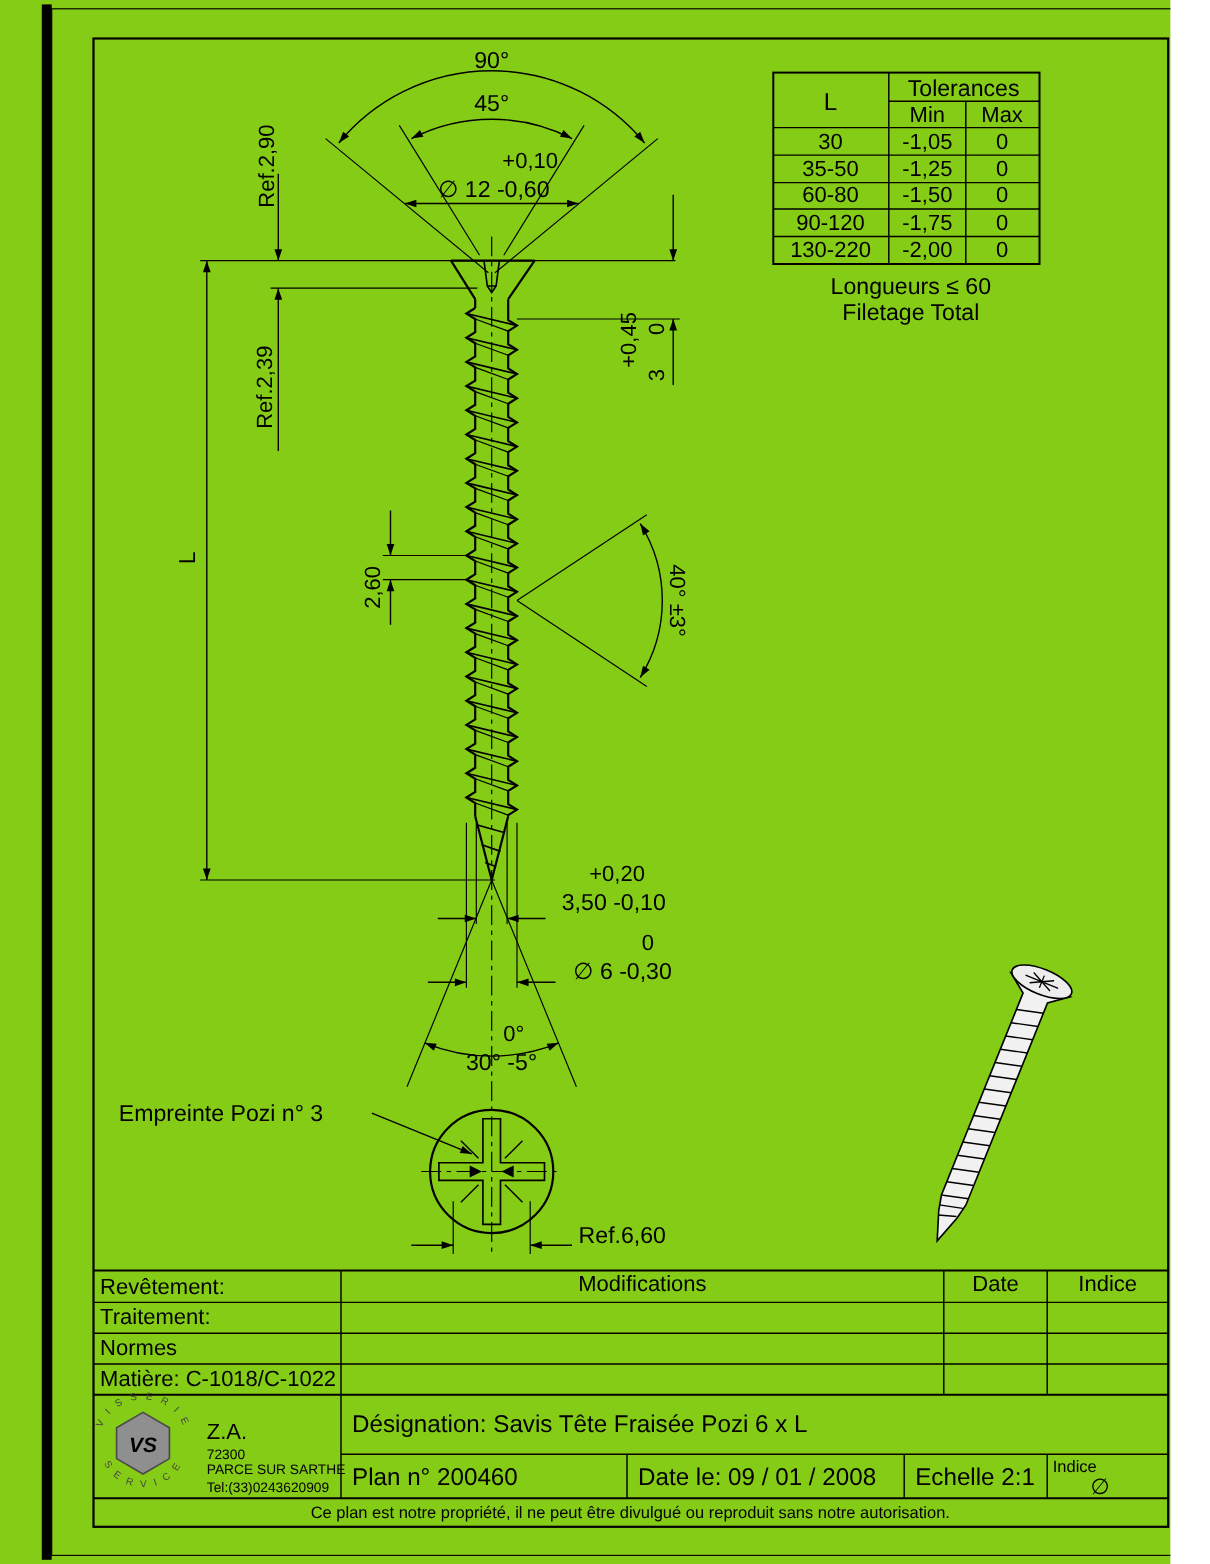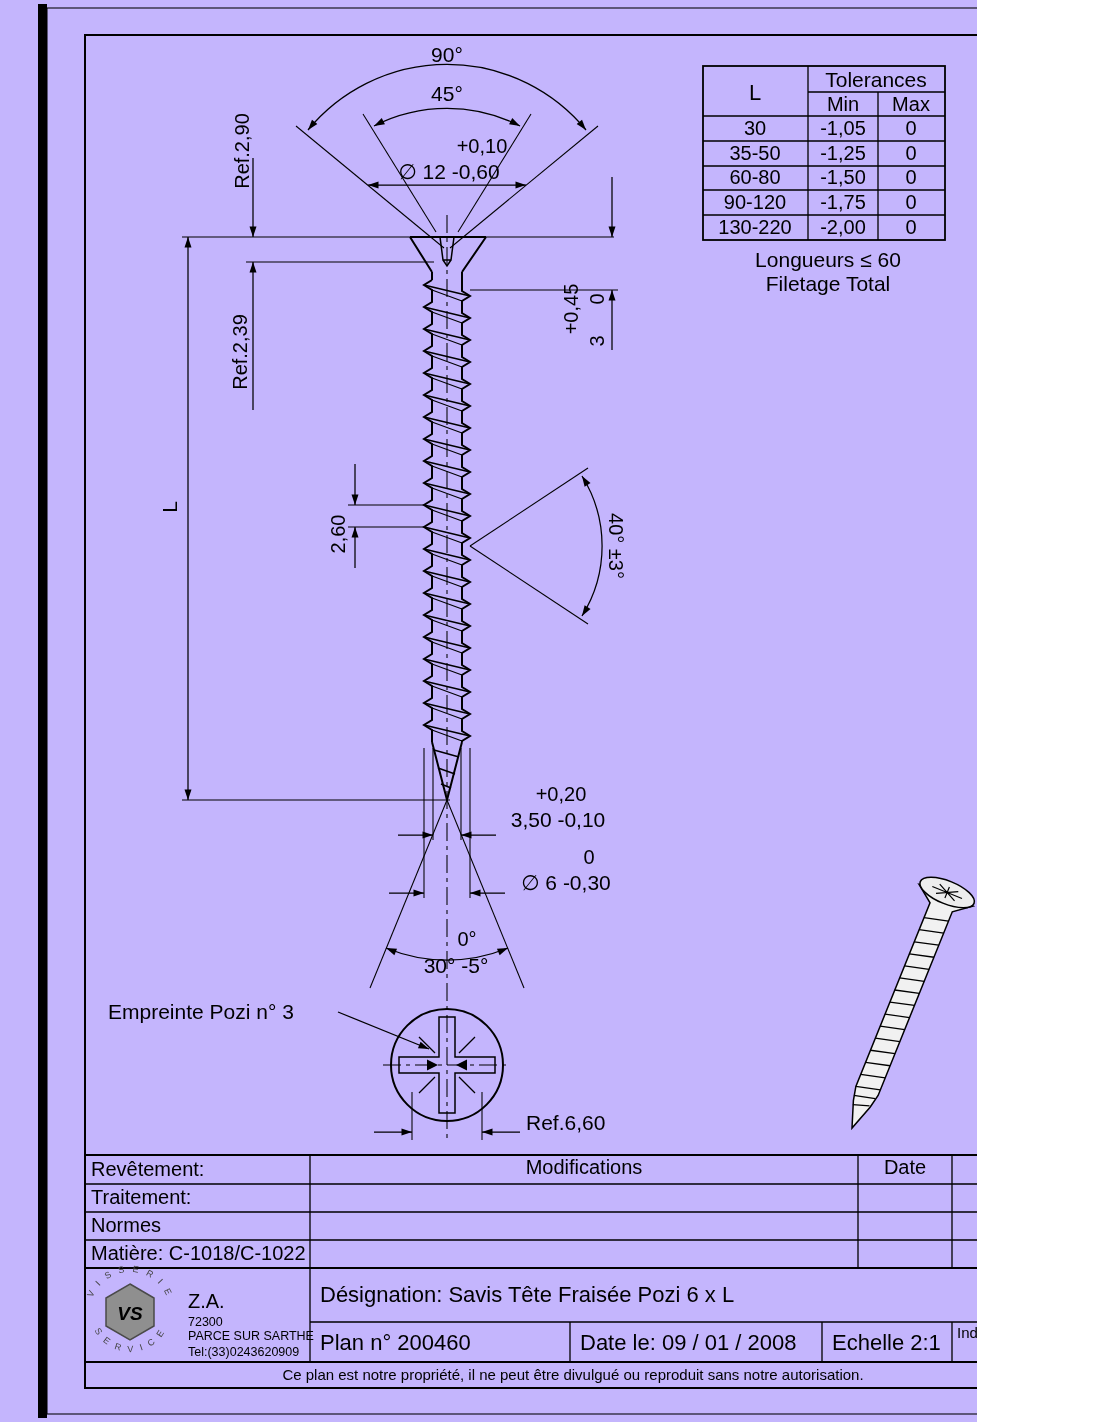--- a/index.html
+++ b/index.html
@@ -1,16 +1,16 @@
 <!DOCTYPE html>
 <html><head>
 <meta charset="utf-8">
 <style>
   html,body{margin:0;padding:0;background:#ffffff;}
-  .sheet{position:relative;width:977px;height:1422px;background:#c4b5fd;overflow:hidden;}
+  .sheet{position:relative;width:1064px;height:1422px;background:#84cc16;overflow:hidden;}
   svg text{font-family:"Liberation Sans","DejaVu Sans",sans-serif;fill:#000;}
   .mid{text-anchor:middle;}
   .d20{font-size:20px;}
   .d21{font-size:21px;}
   .d22{font-size:22px;}
   .d15{font-size:15px;}
   .d13{font-size:12.5px;}
   .d9{font-size:9px;letter-spacing:2.5px;fill:#444;}
   .ln{stroke:#000;stroke-width:1.25;fill:none;}
   .thin{stroke:#000;stroke-width:1.05;fill:none;}

